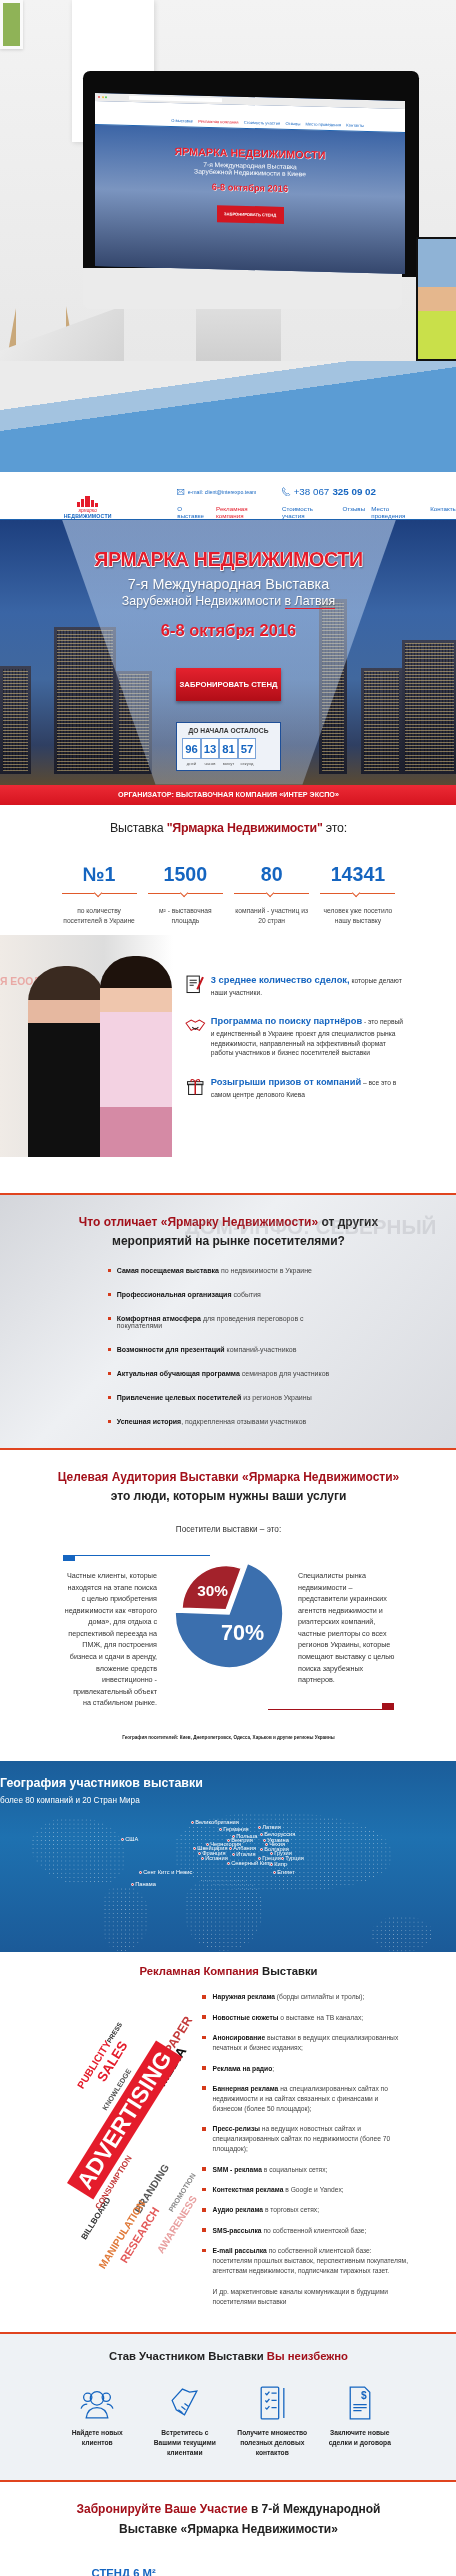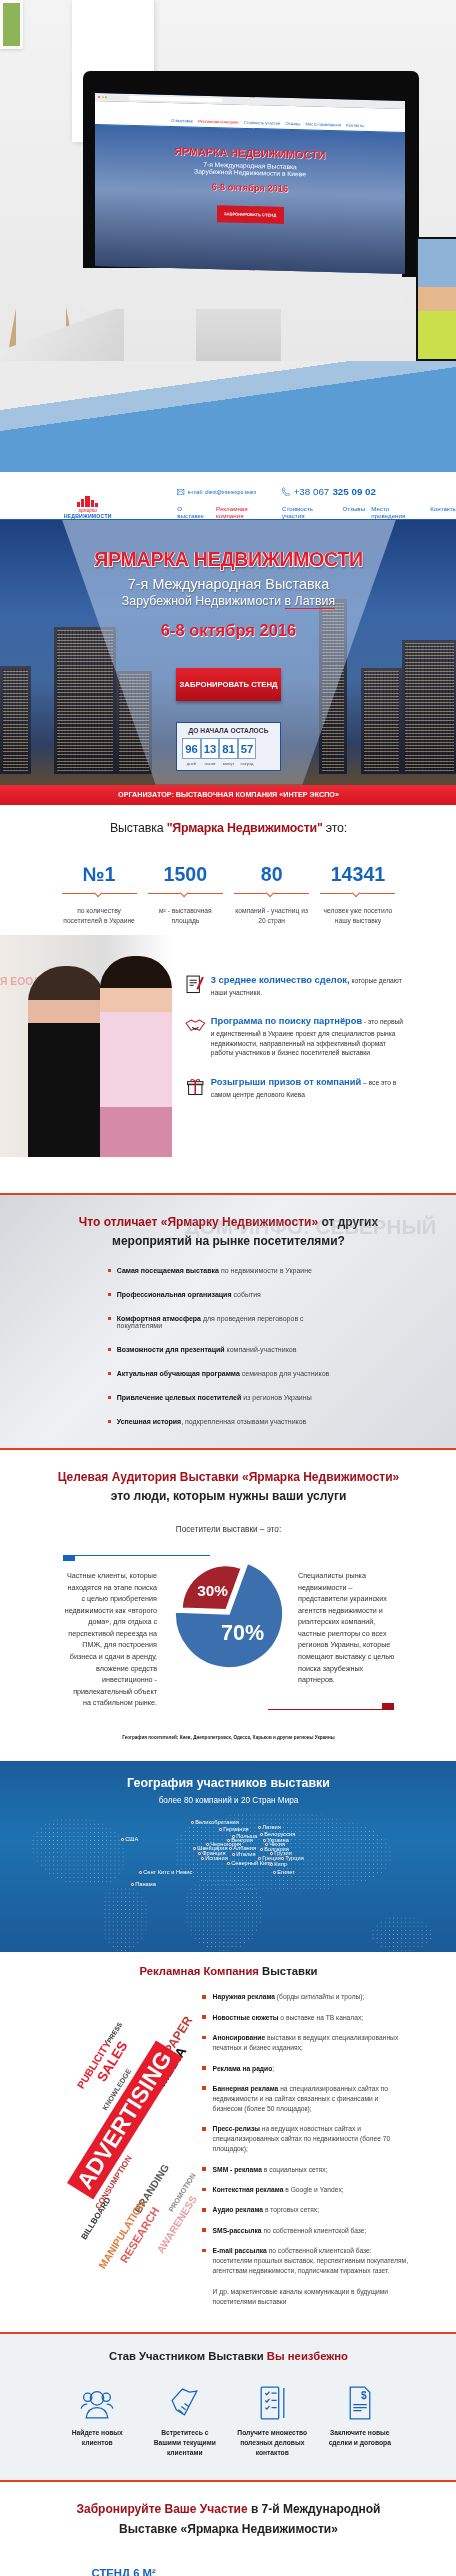--- a/index.html
+++ b/index.html
@@ -82,21 +82,21 @@
 .pie-wrap .ltxt{position:absolute;left:64px;top:31px;width:93px;text-align:right;font-size:7.2px;line-height:1.6;color:#333}
 .pie-wrap .rtxt{position:absolute;left:298px;top:31px;width:98px;text-align:left;font-size:7.2px;line-height:1.6;color:#333}
 .pie-wrap .lbar{position:absolute;left:63px;top:16px;width:147px;height:1px;background:#1565c0}
 .pie-wrap .lbar::before{content:"";position:absolute;left:0;top:-0.5px;width:12.4px;height:6.2px;background:#1565c0}
 .pie-wrap .rbar{position:absolute;left:268px;top:170px;width:126px;height:1px;background:#a3101a}
 .pie-wrap .rbar::after{content:"";position:absolute;right:0;top:-6.2px;width:12.4px;height:6.2px;background:#a3101a}
 .pie-wrap svg{position:absolute;left:170px;top:15.5px}
 .geo-note{font-size:4.6px;font-weight:bold;color:#222;margin-top:0}
 
 
-.world{height:191px;background:linear-gradient(180deg,#1b5d9a,#1e71b0 40%,#1b5a98);position:relative;overflow:hidden;text-align:center;padding-top:15.5px}
+.world{height:191px;background:linear-gradient(180deg,#1b5d9a,#1e71b0 40%,#1b5a98);position:relative;overflow:hidden;padding-top:15.5px}
 .world h2{color:#fff;font-size:12.4px;font-weight:bold}
 .world .s{color:#fff;font-size:8.2px;margin-top:5.2px}
 .world .land{position:absolute;background-image:radial-gradient(rgba(255,255,255,.45) 0.6px,transparent 0.8px);background-size:4.1px 4.1px}
 .world .mark{position:absolute;font-size:5.7px;color:#fff;white-space:nowrap}
 .world .mark i{display:inline-block;width:2.6px;height:2.6px;border-radius:50%;background:#e41c2b;border:0.5px solid #fff;vertical-align:middle}
 
 
 .ads h2{font-size:11.3px}
 .ads-grid{display:flex;margin-top:15.5px;padding-left:62px;text-align:left}
 .cloud{width:129px;height:206px;position:relative;margin-top:31px}

